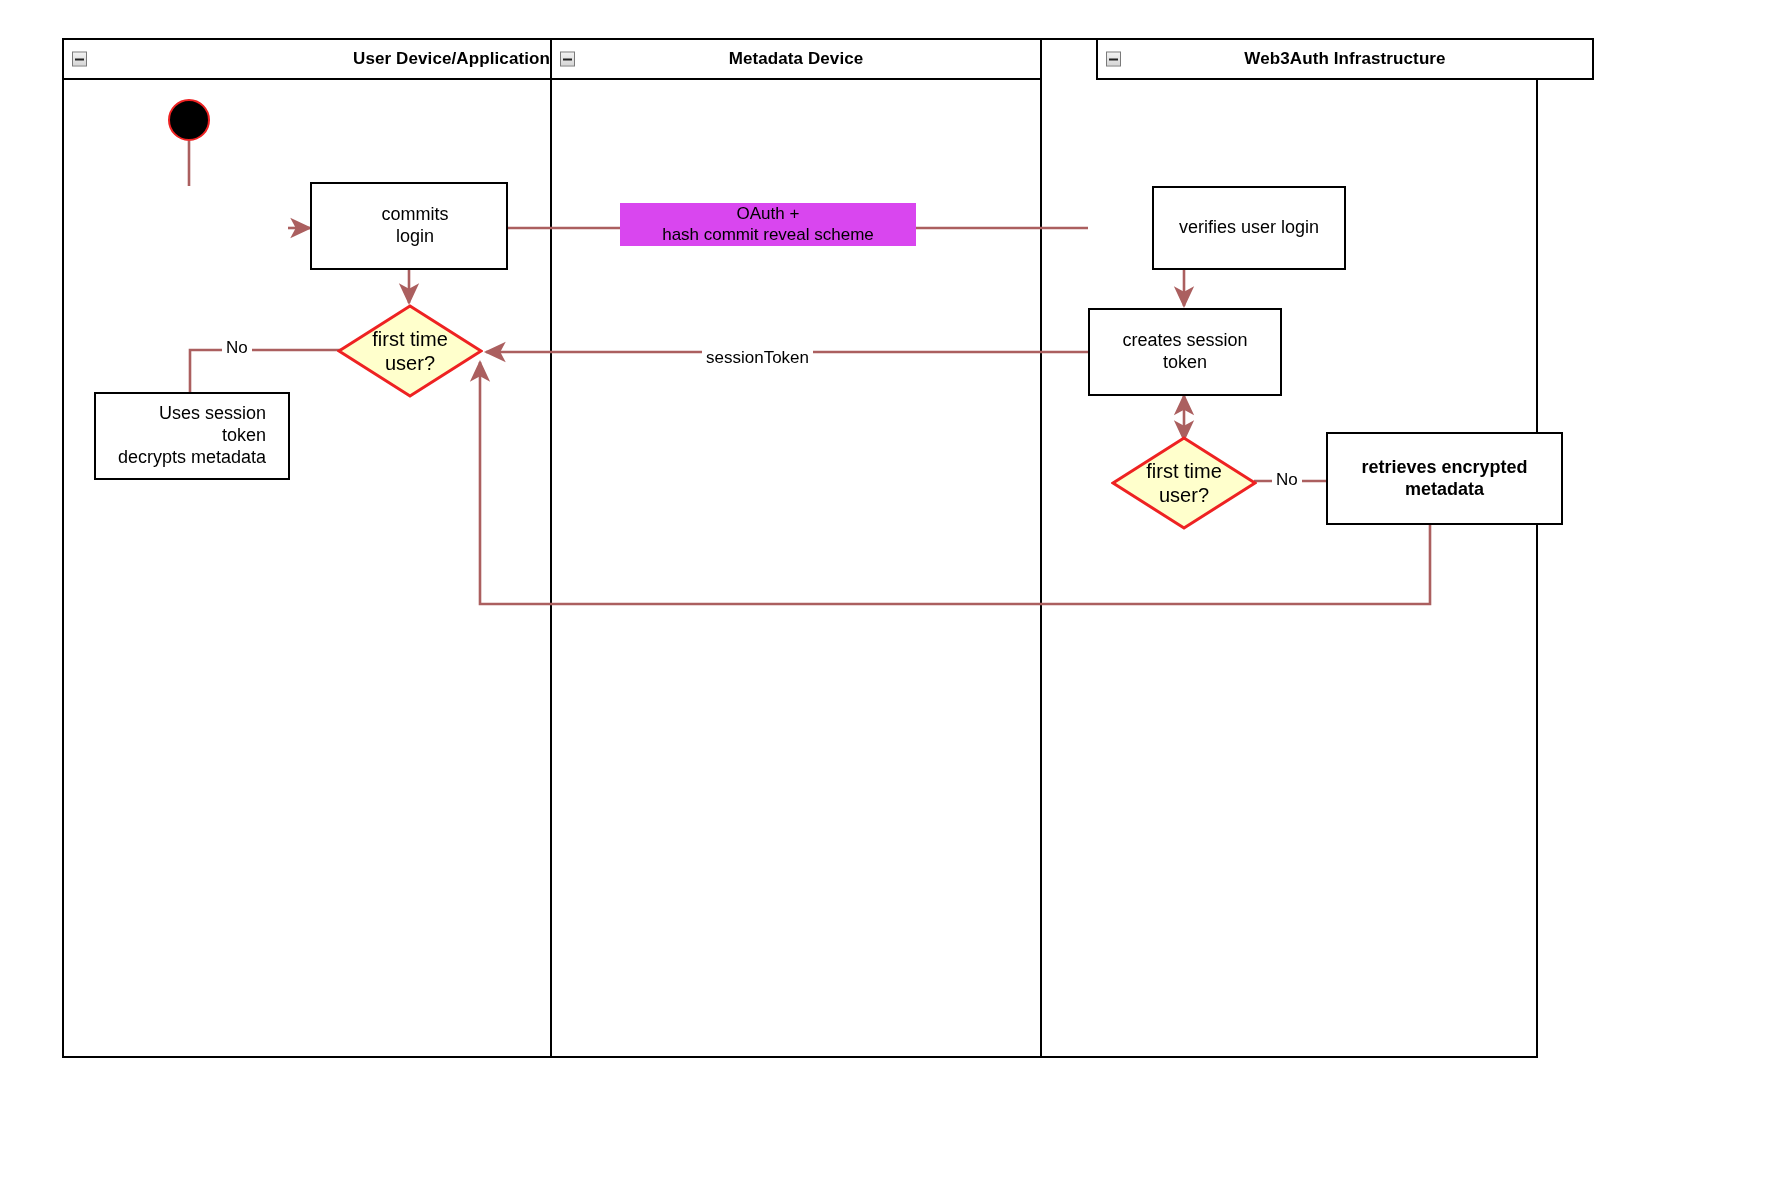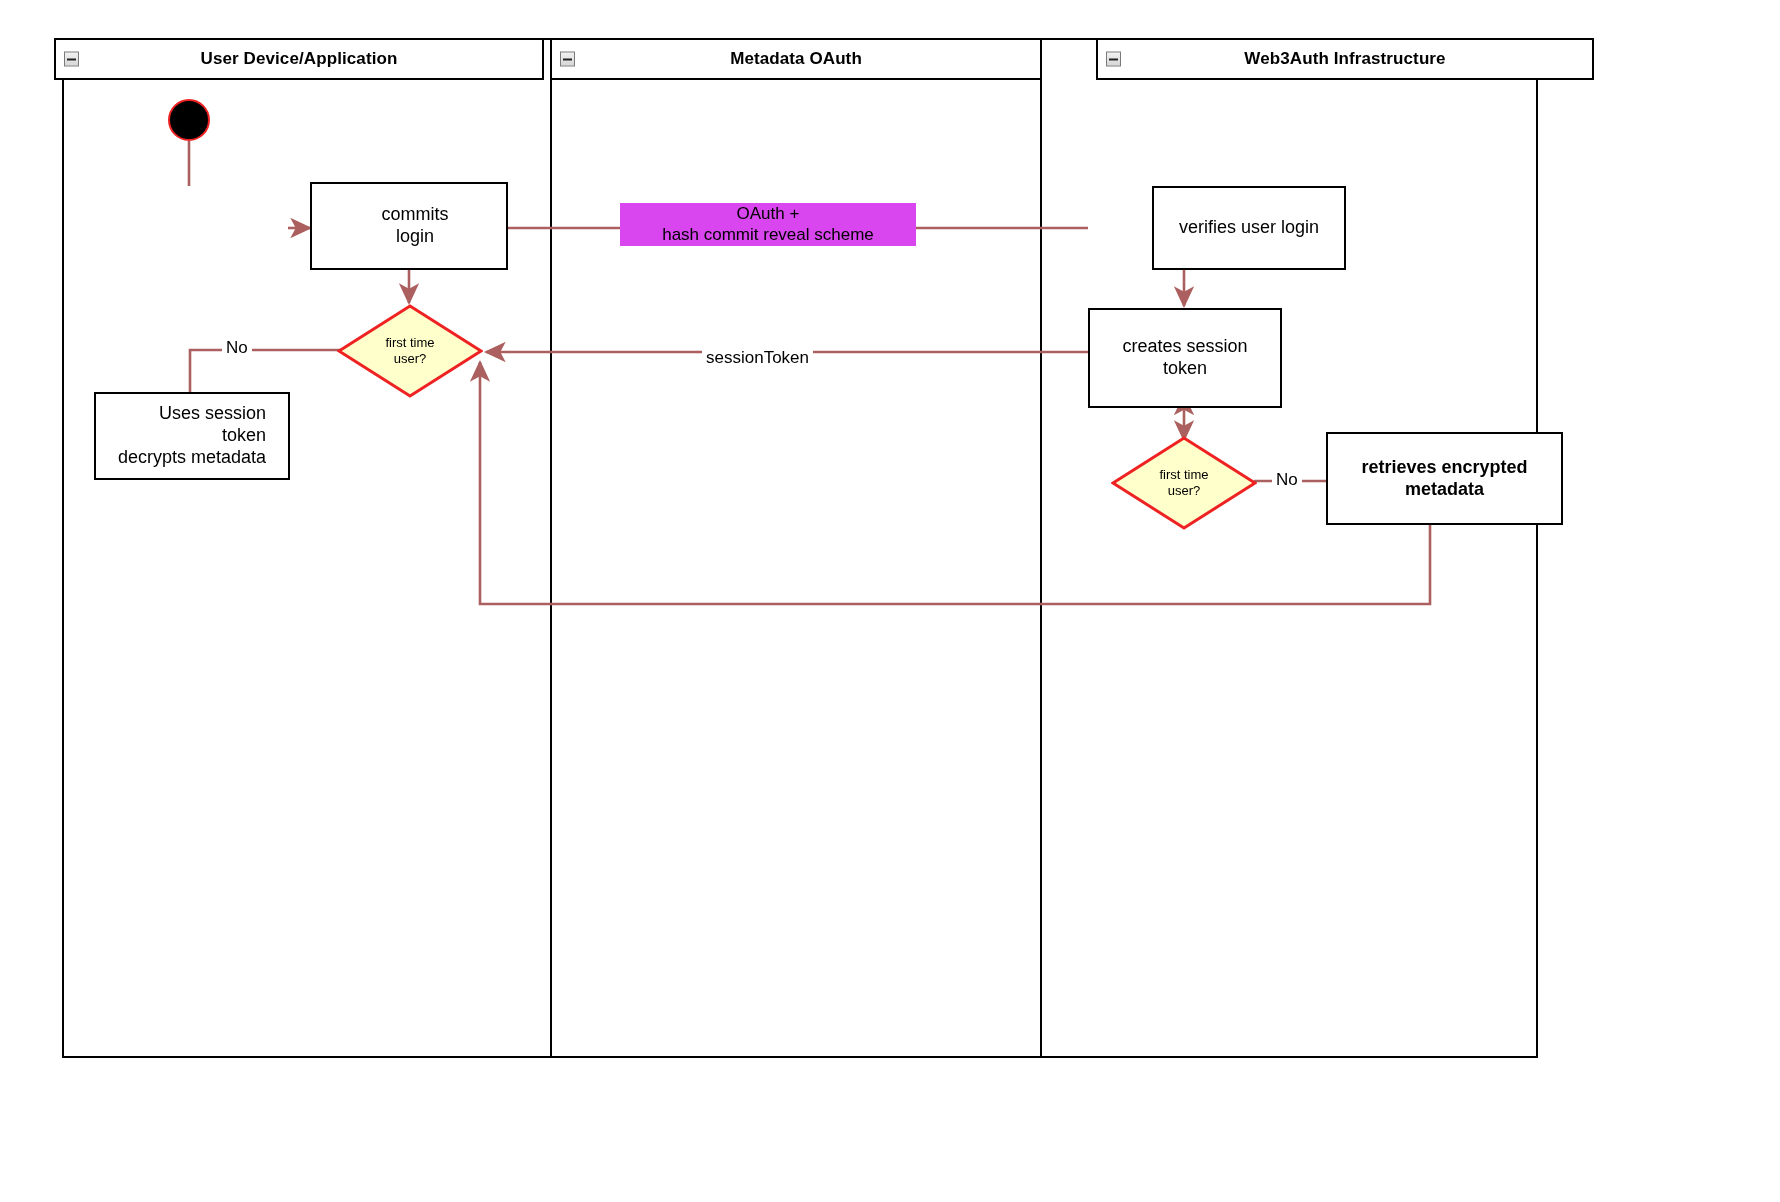--- a/index.html
+++ b/index.html
@@ -15,52 +15,52 @@
                 width:15px;height:15px;box-sizing:border-box;border:1px solid #7a7a7a;
                 background:linear-gradient(#f2f2f2,#d6d6d6);display:flex;align-items:center;justify-content:center;}
   .collapse-ico i{display:block;width:9px;height:2px;background:#222;}
 
   
   .act{position:absolute;box-sizing:border-box;border:2px solid #000;background:#fff;
        display:flex;align-items:center;justify-content:center;text-align:center;
        font-size:18px;color:#000;line-height:1.22;padding:2px 6px;white-space:pre-line;}
   .dmd{position:absolute;display:flex;align-items:center;justify-content:center;text-align:center;}
   .dmd svg{position:absolute;left:0;top:0;}
-  .dmd span{position:relative;font-size:13px;color:#000;line-height:1.2;white-space:pre-line;z-index:2;}
+  .dmd span{position:relative;font-size:20px;color:#000;line-height:1.2;white-space:pre-line;z-index:2;}
 
   .startnode{position:absolute;border-radius:50%;background:#000;box-sizing:border-box;border:2px solid #ee2222;}
 
   
   #edges{position:absolute;left:0;top:0;width:1780px;height:1202px;pointer-events:none;}
 
   .edgelabel{position:absolute;font-size:17px;color:#000;text-align:center;line-height:1.25;
              background:#d946ef;padding:0 3px;white-space:pre-line;}
   .flowlabel{position:absolute;font-size:17px;color:#000;background:#fff;padding:0 4px;}
 </style>
 </head>
 <body>
 
 <div id="stage">
 
   <div class="lane" style="left:62px;top:38px;width:490px;height:1020px;"></div>
   <div class="lane" style="left:550px;top:38px;width:492px;height:1020px;"></div>
   <div class="lane" style="left:1040px;top:38px;width:498px;height:1020px;"></div>
 
-  <div class="lane-head" style="left:54px;top:38px;width:490px;height:42px;">
+  <div class="lane-head" style="left:62px;top:38px;width:490px;height:42px;justify-content:flex-end;">
     <span class="collapse-ico">
         <i></i>
       </span>
     <span class="lane-title">User Device/Application</span>
   </div>
 
   <div class="lane-head" style="left:550px;top:38px;width:492px;height:42px;">
     <span class="collapse-ico">
         <i></i>
       </span>
-    <span class="lane-title">Metadata OAuth</span>
+    <span class="lane-title">Metadata Device</span>
   </div>
 
   <div class="lane-head" style="left:1096px;top:38px;width:498px;height:42px;">
     <span class="collapse-ico">
         <i></i>
       </span>
     <span class="lane-title">Web3Auth Infrastructure</span>
   </div>
 
   <svg id="edges" viewBox="0 0 1780 1202">
@@ -102,21 +102,21 @@
 
   <div class="act" style="left:310px;top:182px;width:198px;height:88px;padding-left:18px;">commits
 login</div>
 
   <div class="act" style="left:94px;top:392px;width:196px;height:88px;text-align:right;">Uses session
 token
 decrypts metadata</div>
 
   <div class="act" style="left:1152px;top:186px;width:194px;height:84px;">verifies user login</div>
 
-  <div class="act" style="left:1088px;top:308px;width:194px;height:100px;">creates session
+  <div class="act" style="left:1088px;top:308px;width:194px;height:88px;">creates session
 token</div>
 
   <div class="act" style="left:1326px;top:432px;width:237px;height:93px;font-weight:bold;">retrieves encrypted
 metadata</div>
 
   <div class="dmd" style="left:337px;top:304px;width:146px;height:94px;">
     <svg width="146" height="94" viewBox="0 0 146 94">
       <polygon points="73,2 144,47 73,92 2,47" fill="#ffffcc" stroke="#ee2222" stroke-width="3"></polygon>
     </svg>
     <span>first time

